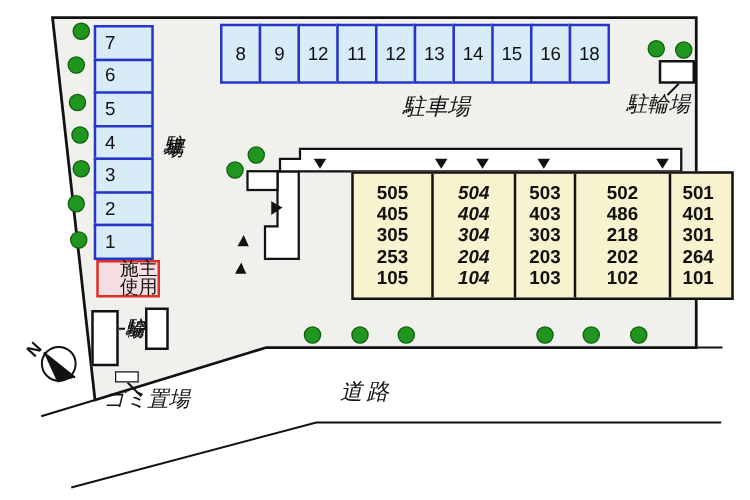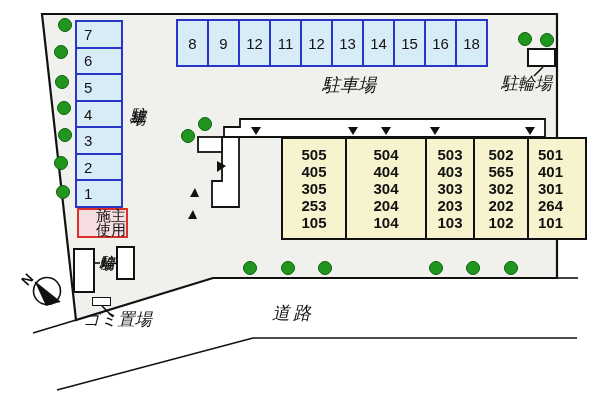--- a/index.html
+++ b/index.html
@@ -135,38 +135,38 @@
     </div>
 
   <div id="units">
       <div class="unit-col" style="width: 62px;">
         <span>505</span>
         <span>405</span>
         <span>305</span>
         <span>253</span>
         <span>105</span>
       </div>
-      <div class="unit-col" style="width: 80px;">
+      <div class="unit-col" style="width: 66px; font-style: italic;">
         <span>504</span>
         <span>404</span>
         <span>304</span>
         <span>204</span>
         <span>104</span>
       </div>
       <div class="unit-col" style="width: 48px;">
         <span>503</span>
         <span>403</span>
         <span>303</span>
         <span>203</span>
         <span>103</span>
       </div>
-      <div class="unit-col" style="width: 54px;">
+      <div class="unit-col" style="width: 76px;">
         <span>502</span>
-        <span>565</span>
-        <span>302</span>
+        <span>486</span>
+        <span>218</span>
         <span>202</span>
         <span>102</span>
       </div>
       <div class="unit-col" style="width: 45px;">
         <span>501</span>
         <span>401</span>
         <span>301</span>
         <span>264</span>
         <span>101</span>
       </div>

